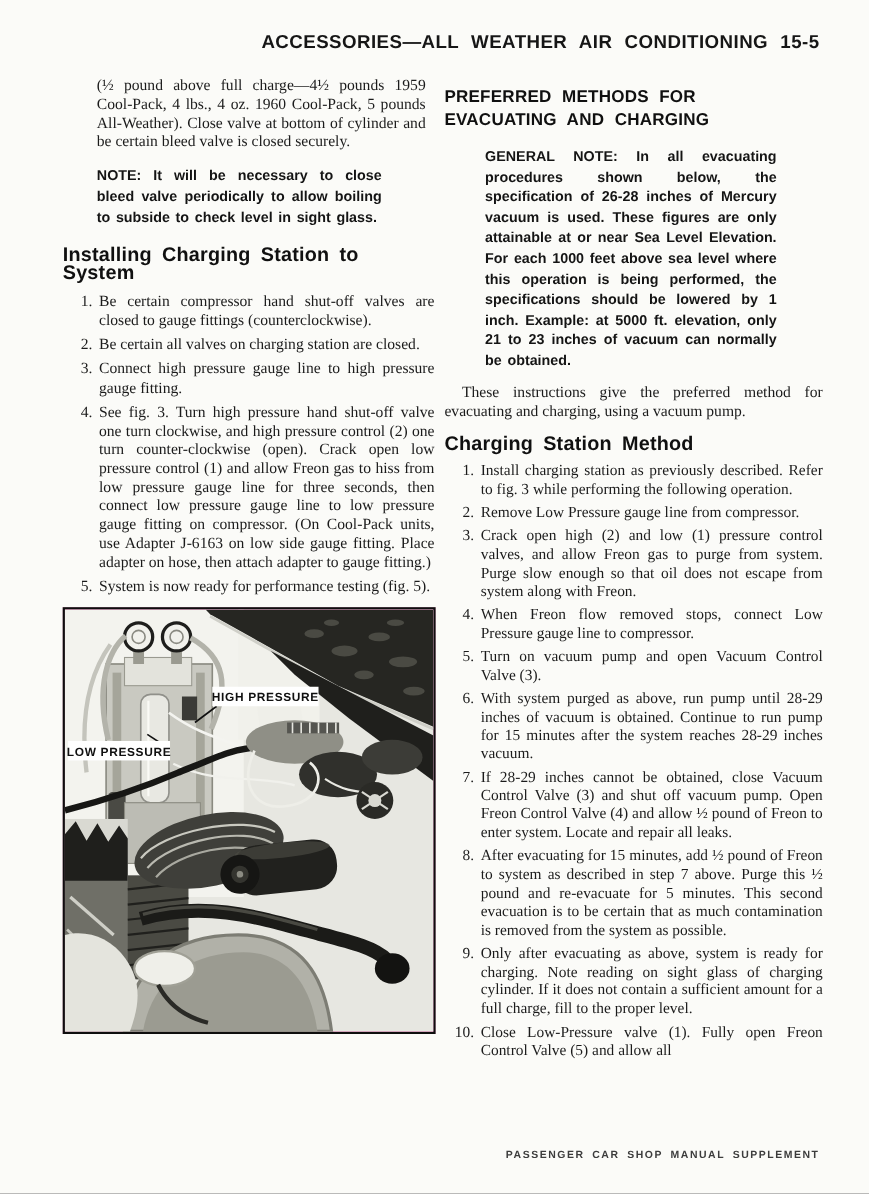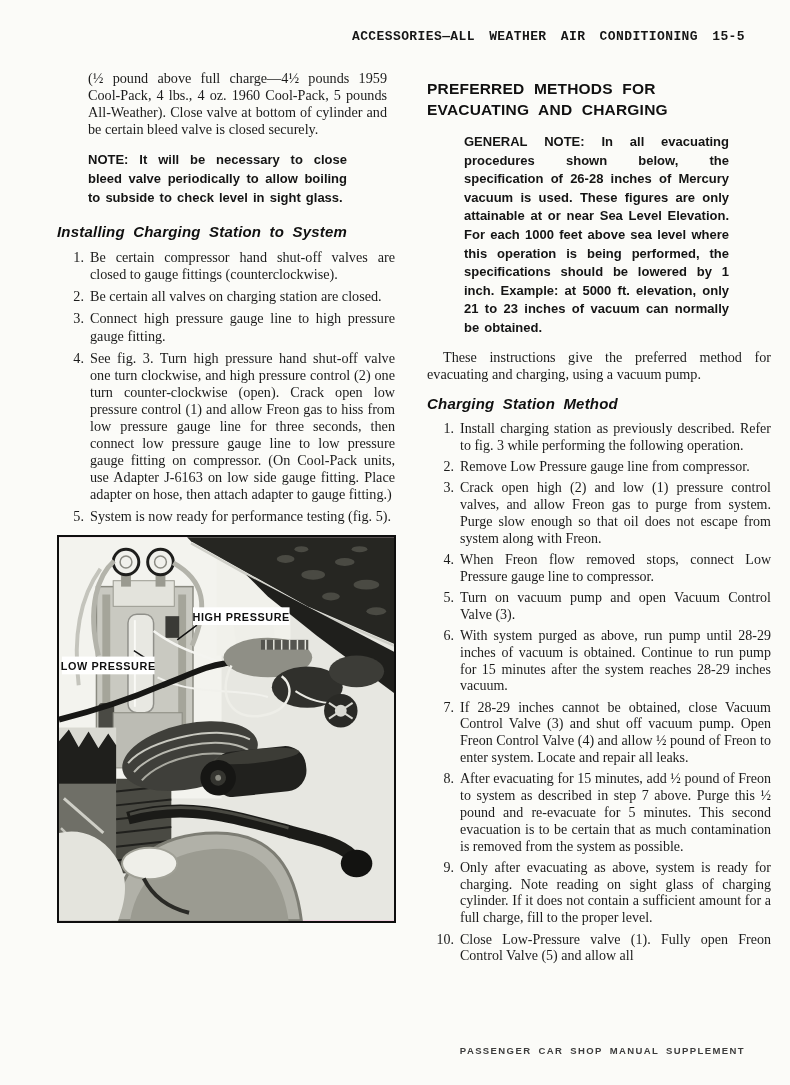--- a/index.html
+++ b/index.html
@@ -7,51 +7,51 @@
     position:relative;
     width:790px;height:1085px;
     background:#fbfbf8;
     font-family:"Liberation Serif", serif;
     color:#1b1b1b;
     overflow:hidden;
     margin:0 auto;
   }
   .page-header{
     position:absolute;top:29px;right:45px;
-    font-family:Liberation Mono, monospace;
-    font-weight:bold;font-size:13px;
+    font-family:Liberation Sans, sans-serif;
+    font-weight:bold;font-size:17px;
     letter-spacing:.4px;word-spacing:6px;color:#161616;
   }
   .page-footer{
     position:absolute;top:1045px;right:45px;
     font-family:"Liberation Sans", sans-serif;
     font-weight:bold;font-size:9.5px;
     letter-spacing:1.4px;word-spacing:3px;color:#3c3c3c;
   }
   .col{position:absolute;}
   .left-col{left:57px;top:70px;width:338px;}
-  .right-col{left:427px;top:78px;width:344px;}
+  .right-col{left:404px;top:78px;width:344px;}
 
   .body-text{
     font-size:14.2px;line-height:17.1px;
     text-align:justify;margin:0;
   }
   .intro-left{margin-left:31px;margin-right:8px;}
   .sans-note{
     font-family:"Liberation Sans", sans-serif;
     font-weight:bold;font-size:13px;line-height:18.6px;
     text-align:justify;margin:0;color:#141414;word-spacing:1.5px;
   }
   .note-left{margin-top:13px;margin-left:31px;margin-right:48px;}
   .general-note{margin-top:13px;margin-left:37px;margin-right:42px;}
 
   .col-heading{
     font-family:"Liberation Sans", sans-serif;
-    font-weight:bold;font-size:15px;line-height:17px;
-    margin:0;color:#101010;word-spacing:4px;letter-spacing:.2px;font-style:italic;
+    font-weight:bold;font-size:18px;line-height:17px;
+    margin:0;color:#101010;word-spacing:4px;letter-spacing:.2px;
   }
   .heading-installing{margin-top:16px;}
   .big-heading{
     font-family:"Liberation Sans", sans-serif;
     font-weight:bold;font-size:15.5px;line-height:21px;
     word-spacing:5px;letter-spacing:.2px;color:#101010;
   }
   .intro-right{margin-top:11px;text-indent:16px;}
   .heading-method{margin-top:12px;}
 

